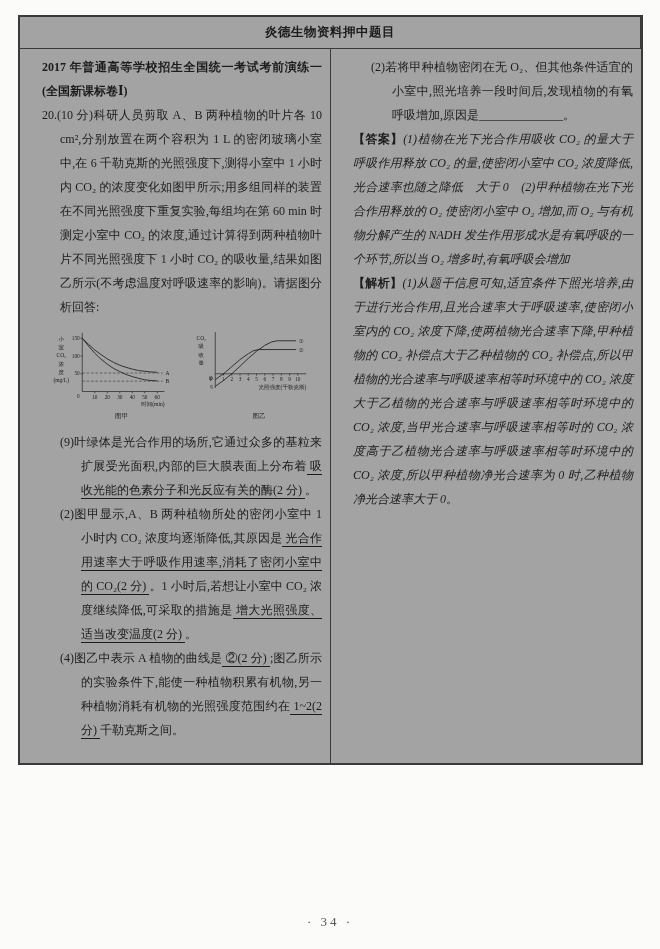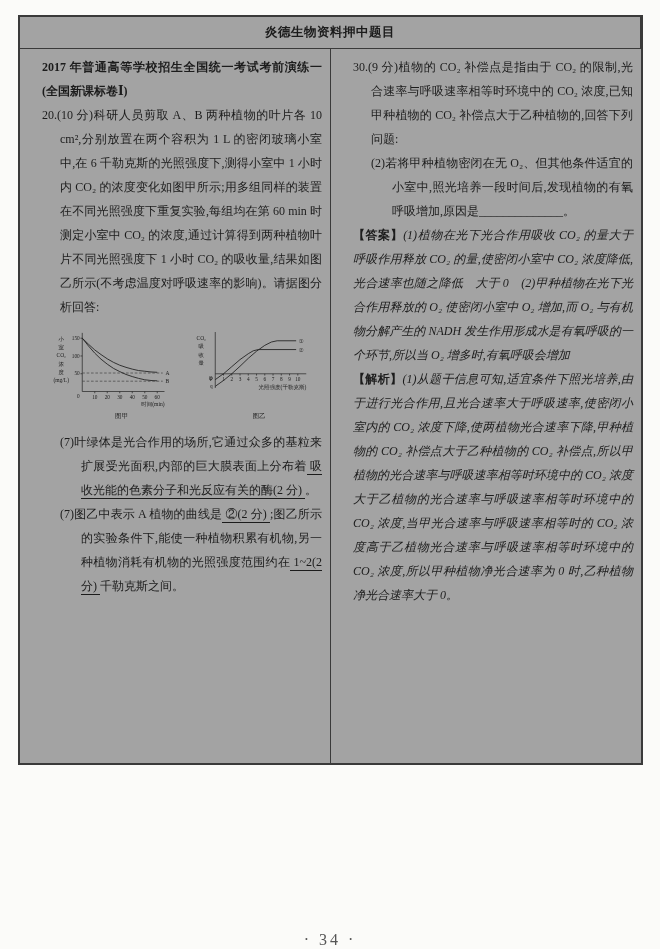--- a/index.html
+++ b/index.html
@@ -33,22 +33,22 @@
   .figures{display:flex;justify-content:center;align-items:flex-start;gap:14px;margin:3px 0 4px 0;}
   .chart{width:152px;height:104px;display:block;}
   .chart .ax{stroke:#222;stroke-width:.8;fill:none;}
   .chart .cv{stroke:#222;stroke-width:1;fill:none;}
   .chart .dash{stroke:#444;stroke-width:.8;stroke-dasharray:3,2;fill:none;}
   .chart text{fill:#1c1c1c;font-family:"Liberation Serif","DejaVu Serif",serif;}
   .chart .tk{font-size:6px;}
   .chart .lb{font-size:6.3px;}
   .chart .cap{font-size:7.5px;}
   .pageno{
-    position:absolute;left:0;bottom:0;width:100%;text-align:center;
-    color:#555;font-size:16px;letter-spacing:3px;
+    position:absolute;left:0;bottom:19px;width:100%;text-align:center;
+    color:#555;font-size:13px;letter-spacing:3px;
   }
 </style>
 </head>
 <body>
 
 <div class="page">
   <div class="doc-table">
     <div class="hdr-row">
       <div class="hdr-cell first">炎德生物资料押中题目</div>
     </div>
@@ -126,26 +126,26 @@
               <text x="14" y="32" class="lb" text-anchor="middle">收</text>
               <text x="14" y="41.5" class="lb" text-anchor="middle">量</text>
               <polyline points="30,66.08955223880596 39.43396226415094,59.40298507462686 48.867924528301884,51.76119402985075 58.301886792452834,43.16417910447761 67.73584905660377,34.08955223880597 77.16981132075472,25.970149253731343 86.60377358490567,19.28358208955224 94.15094339622642,15.462686567164178 100.75471698113208,14.029850746268657 122.45283018867926,14.029850746268657" class="cv"></polyline>
               <text x="125.45283018867926" y="16.529850746268657" class="lb">①</text>
               <polyline points="30,58.44776119402985 36.60377358490566,53.67164179104478 39.43396226415094,51.76119402985075 48.867924528301884,43.64179104477612 58.301886792452834,35.52238805970149 67.73584905660377,28.83582089552239 73.39622641509433,25.492537313432837 79.05660377358491,24.059701492537314 122.45283018867926,24.059701492537314" class="cv"></polyline>
               <text x="125.45283018867926" y="26.559701492537314" class="lb">②</text>
               <text x="134" y="68.76119402985074" class="lb" text-anchor="end">光照强度(千勒克斯)</text>
               <text x="80" y="102" class="cap" text-anchor="middle">图乙</text>
             </svg>
         </div>
-        <p class="item"><span>(7)叶绿体是光合作用的场所,它通过众多的基粒来扩展受光面积,内部的巨大膜表面上分布着</span><span class="u"> 吸收光能的色素分子和光反应有关的酶(2 分) </span><span>。</span></p>
-        <p class="item"><span>(7)图乙中表示 A 植物的曲线是</span><span class="u"> ②(2 分) </span><span>;图乙所示的实验条件下,能使一种植物积累有机物,另一种植物消耗有机物的光照强度范围约在</span><span class="u"> 1~2(2 分) </span><span> 千勒克斯之间。</span></p>
+        <p class="item"><span>(9)叶绿体是光合作用的场所,它通过众多的基粒来扩展受光面积,内部的巨大膜表面上分布着</span><span class="u"> 吸收光能的色素分子和光反应有关的酶(2 分) </span><span>。</span></p>
+        <p class="item"><span>(2)图甲显示,A、B 两种植物所处的密闭小室中 1 小时内 CO₂ 浓度均逐渐降低,其原因是</span><span class="u"> 光合作用速率大于呼吸作用速率,消耗了密闭小室中的 CO₂(2 分) </span><span>。1 小时后,若想让小室中 CO₂ 浓度继续降低,可采取的措施是</span><span class="u"> 增大光照强度、适当改变温度(2 分) </span><span>。</span></p>
+        <p class="item"><span>(4)图乙中表示 A 植物的曲线是</span><span class="u"> ②(2 分) </span><span>;图乙所示的实验条件下,能使一种植物积累有机物,另一种植物消耗有机物的光照强度范围约在</span><span class="u"> 1~2(2 分) </span><span> 千勒克斯之间。</span></p>
       </div>
 
       <div class="cell">
-        <p class="hang">30.(9 分)植物的 CO₂ 补偿点是指由于 CO₂ 的限制,光合速率与呼吸速率相等时环境中的 CO₂ 浓度,已知甲种植物的 CO₂ 补偿点大于乙种植物的,回答下列问题:</p>
         <p class="item"><span>(2)若将甲种植物密闭在无 O₂、但其他条件适宜的小室中,照光培养一段时间后,发现植物的有氧呼吸增加,原因是</span><span>______________</span><span>。</span></p>
         <p class="analysis"><span class="bl">【答案】</span><span>(1)植物在光下光合作用吸收 CO₂ 的量大于呼吸作用释放 CO₂ 的量,使密闭小室中 CO₂ 浓度降低,光合速率也随之降低　大于 0　(2)甲种植物在光下光合作用释放的 O₂ 使密闭小室中 O₂ 增加,而 O₂ 与有机物分解产生的 NADH 发生作用形成水是有氧呼吸的一个环节,所以当 O₂ 增多时,有氧呼吸会增加</span></p>
         <p class="analysis"><span class="bl">【解析】</span><span>(1)从题干信息可知,适宜条件下照光培养,由于进行光合作用,且光合速率大于呼吸速率,使密闭小室内的 CO₂ 浓度下降,使两植物光合速率下降,甲种植物的 CO₂ 补偿点大于乙种植物的 CO₂ 补偿点,所以甲植物的光合速率与呼吸速率相等时环境中的 CO₂ 浓度大于乙植物的光合速率与呼吸速率相等时环境中的 CO₂ 浓度,当甲光合速率与呼吸速率相等时的 CO₂ 浓度高于乙植物光合速率与呼吸速率相等时环境中的 CO₂ 浓度,所以甲种植物净光合速率为 0 时,乙种植物净光合速率大于 0。</span></p>
       </div>
 
     </div>
   </div>
   <div class="pageno">· 34 ·</div>
 </div>
 

